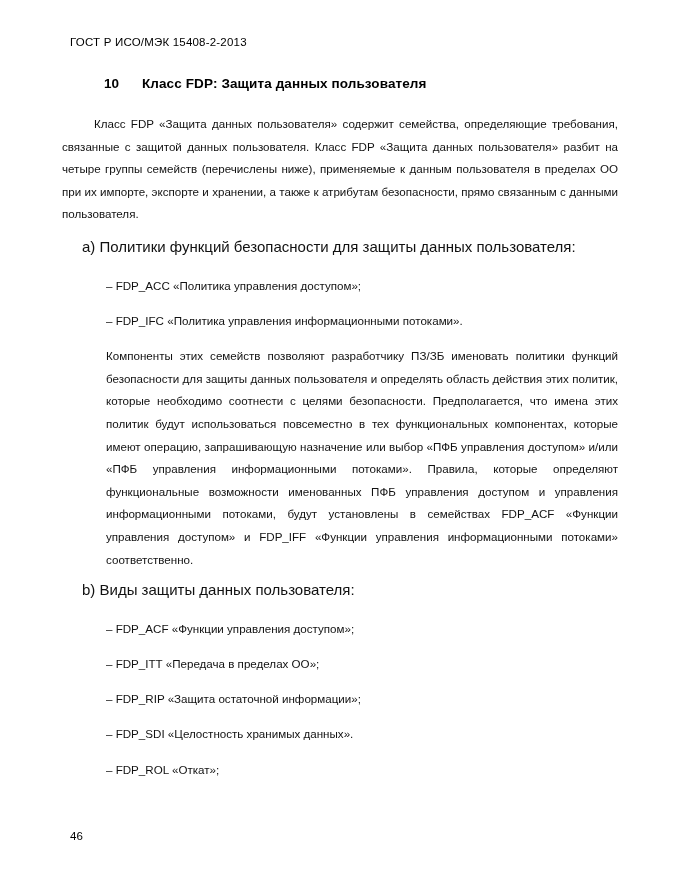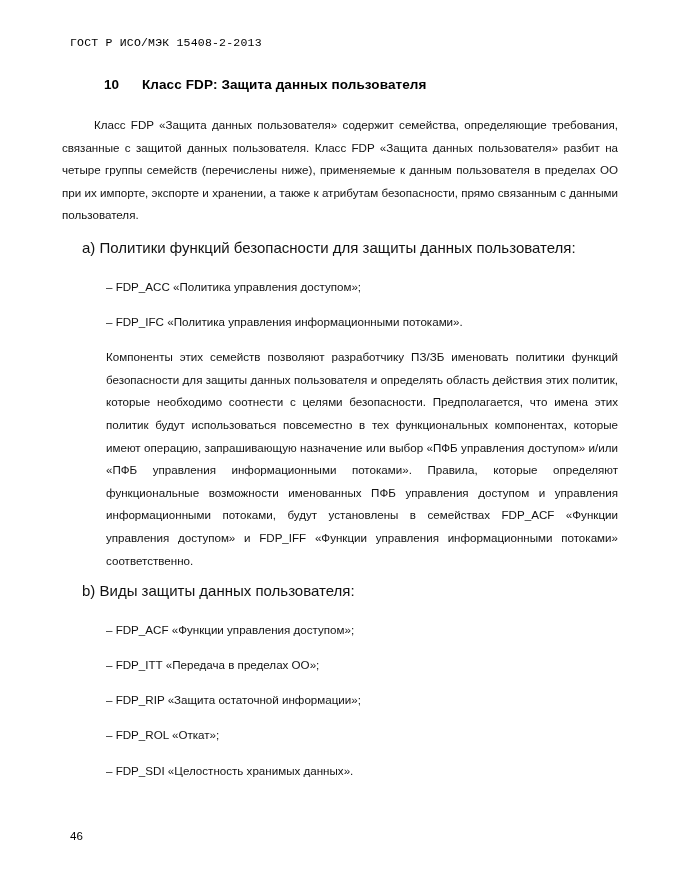--- a/index.html
+++ b/index.html
@@ -22,21 +22,20 @@
     height: 880px;
     box-sizing: border-box;
     padding: 36px 62px 0 62px;
   }
   .header {
     font-size: 11.5px;
     letter-spacing: 0.2px;
     color: #000;
     margin: 0 0 28px 8px;
     white-space: nowrap;
-    font-family: Liberation Mono, monospace;
   }
   .section-title {
     font-size: 13.5px;
     font-weight: bold;
     color: #000;
     margin: 0 0 22px 0;
     padding-left: 42px;
     letter-spacing: 0.1px;
   }
   .section-title .num {
@@ -106,18 +105,18 @@
   <p class="dash">– FDP_ACC «Политика управления доступом»;</p>
   <p class="dash">– FDP_IFC «Политика управления информационными потоками».</p>
 
   <p class="block">Компоненты этих семейств позволяют разработчику ПЗ/ЗБ именовать политики функций безопасности для защиты данных пользователя и определять область действия этих политик, которые необходимо соотнести с целями безопасности. Предполагается, что имена этих политик будут использоваться повсеместно в тех функциональных компонентах, которые имеют операцию, запрашивающую назначение или выбор «ПФБ управления доступом» и/или «ПФБ управления информационными потоками». Правила, которые определяют функциональные возможности именованных ПФБ управления доступом и управления информационными потоками, будут установлены в семействах FDP_ACF «Функции управления доступом» и FDP_IFF «Функции управления информационными потоками» соответственно.</p>
 
   <p class="list-a">b) Виды защиты данных пользователя:</p>
 
   <p class="dash">– FDP_ACF «Функции управления доступом»;</p>
   <p class="dash">– FDP_ITT «Передача в пределах ОО»;</p>
   <p class="dash">– FDP_RIP «Защита остаточной информации»;</p>
+  <p class="dash">– FDP_SDI «Целостность хранимых данных».</p>
   <p class="dash">– FDP_ROL «Откат»;</p>
-  <p class="dash">– FDP_SDI «Целостность хранимых данных».</p>
 
 
   <div class="page-number">46</div>
 </div>
 
 </body></html>

